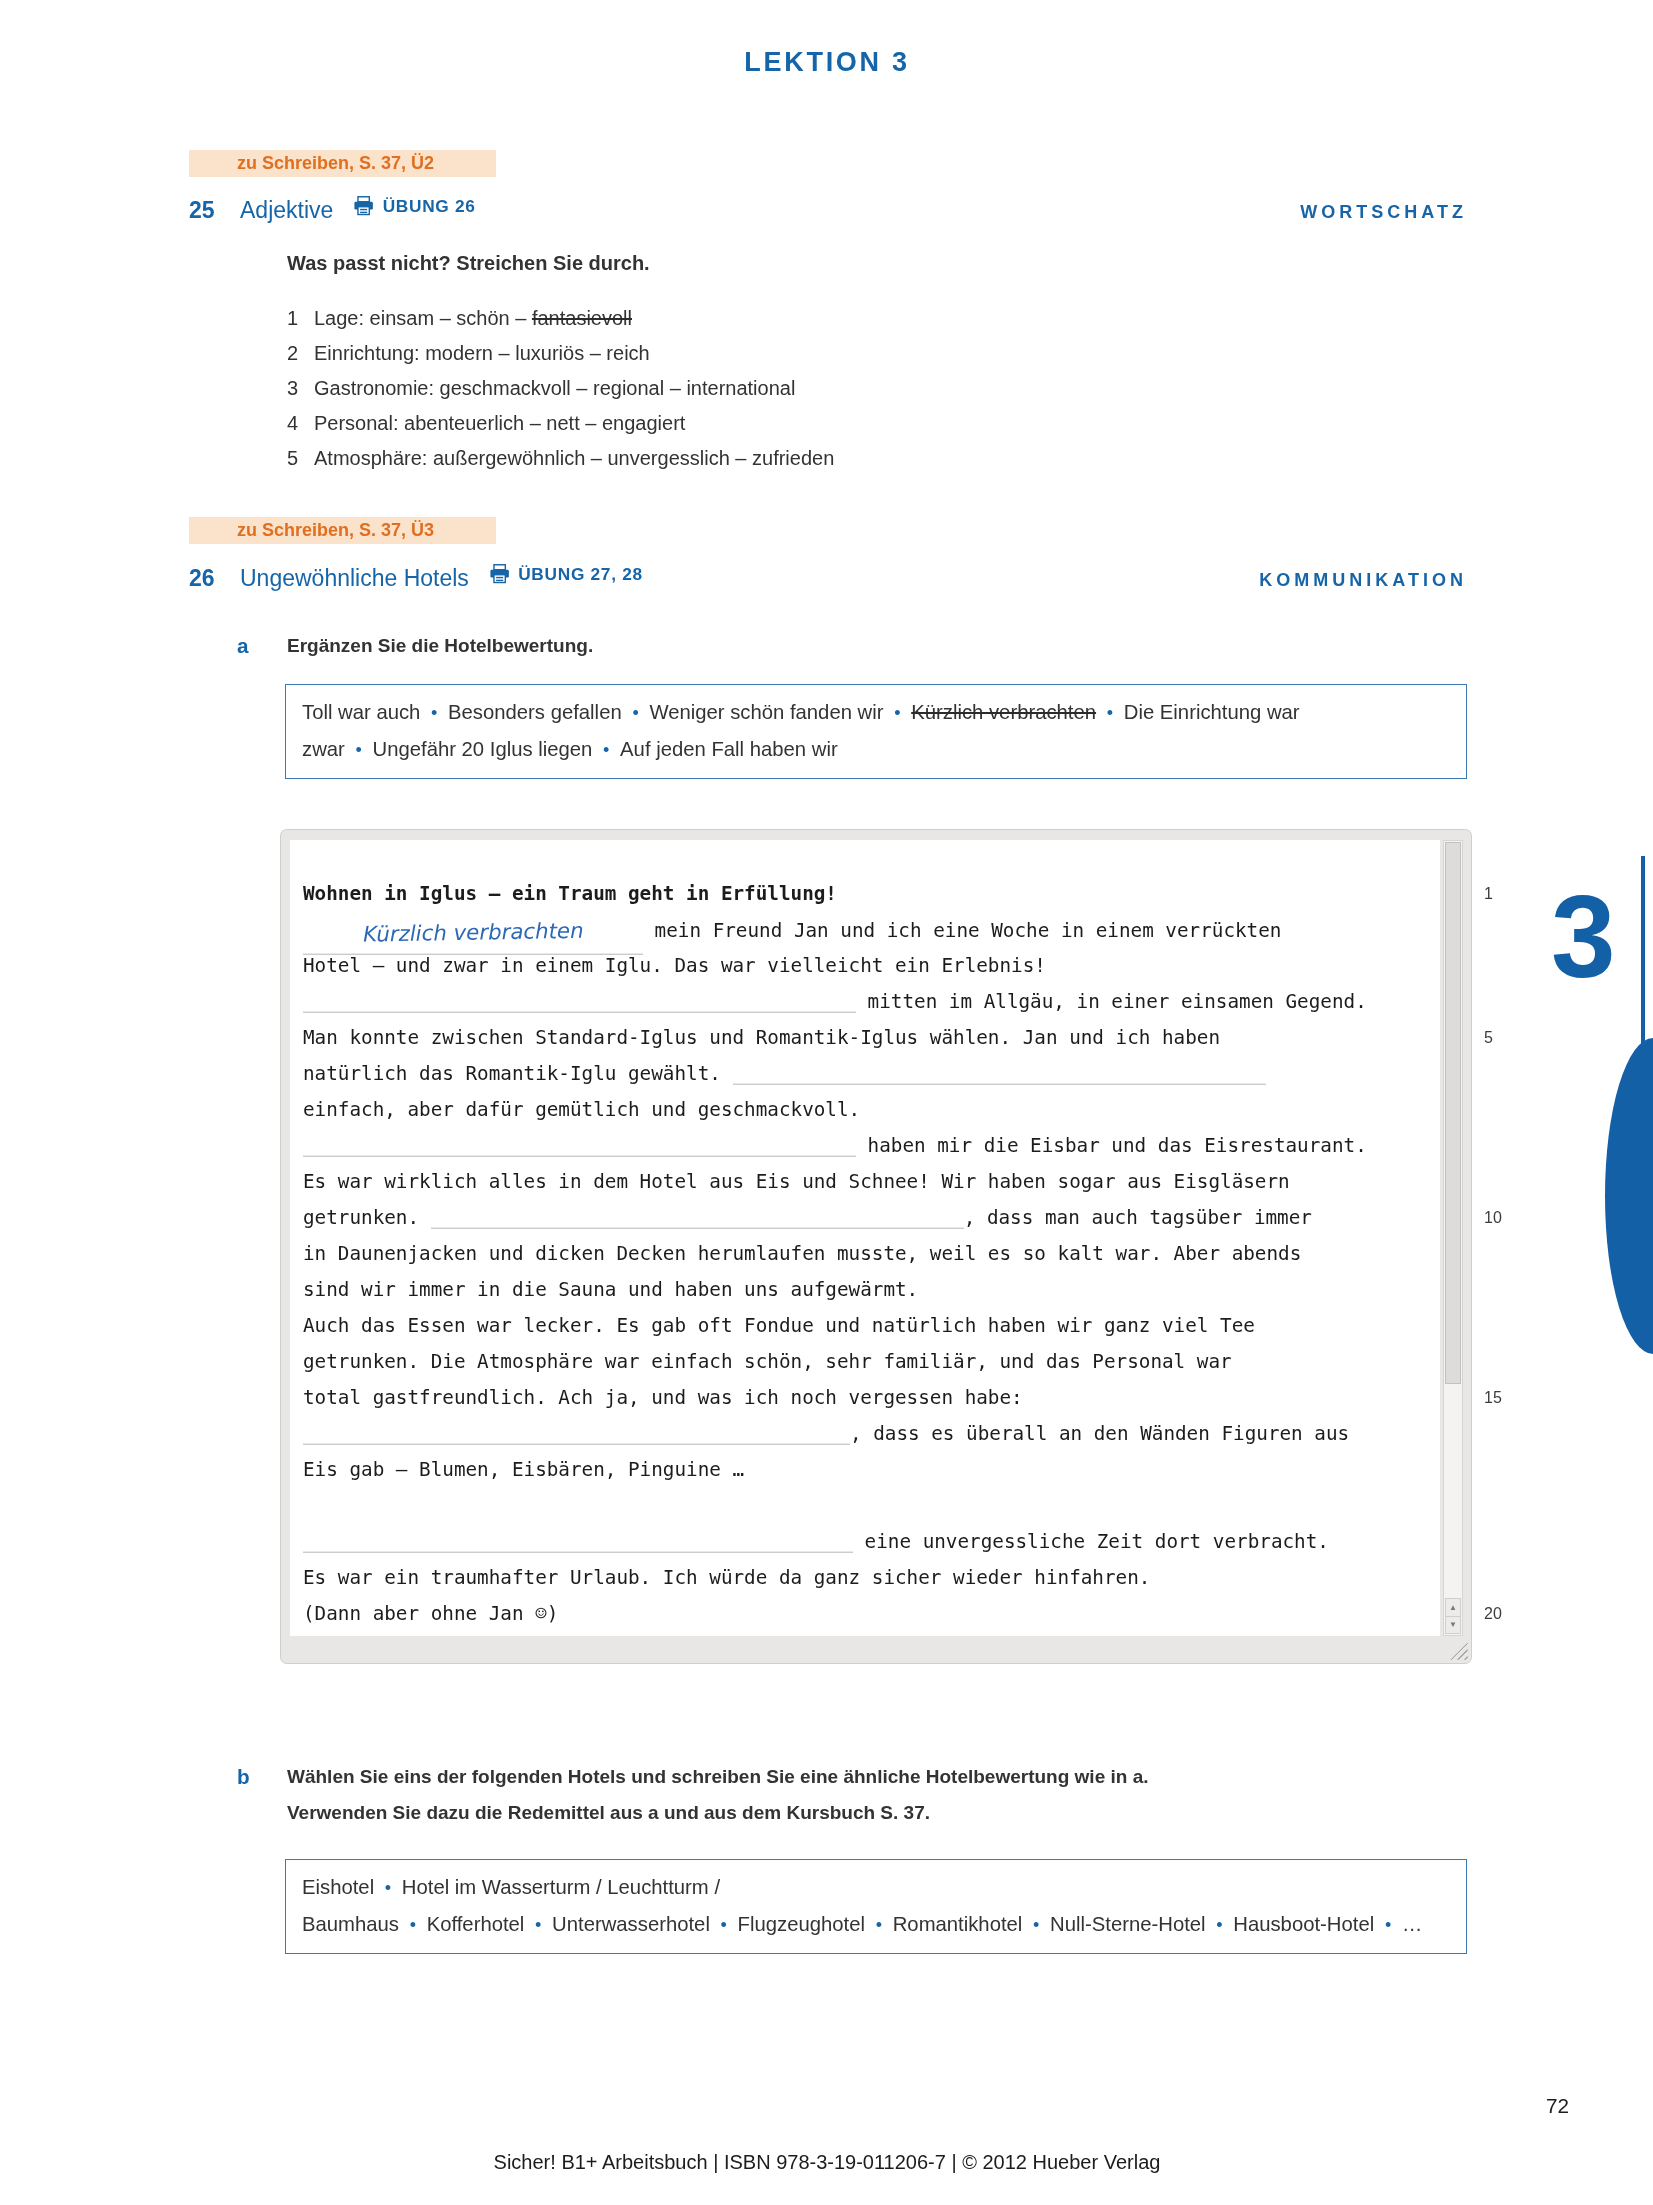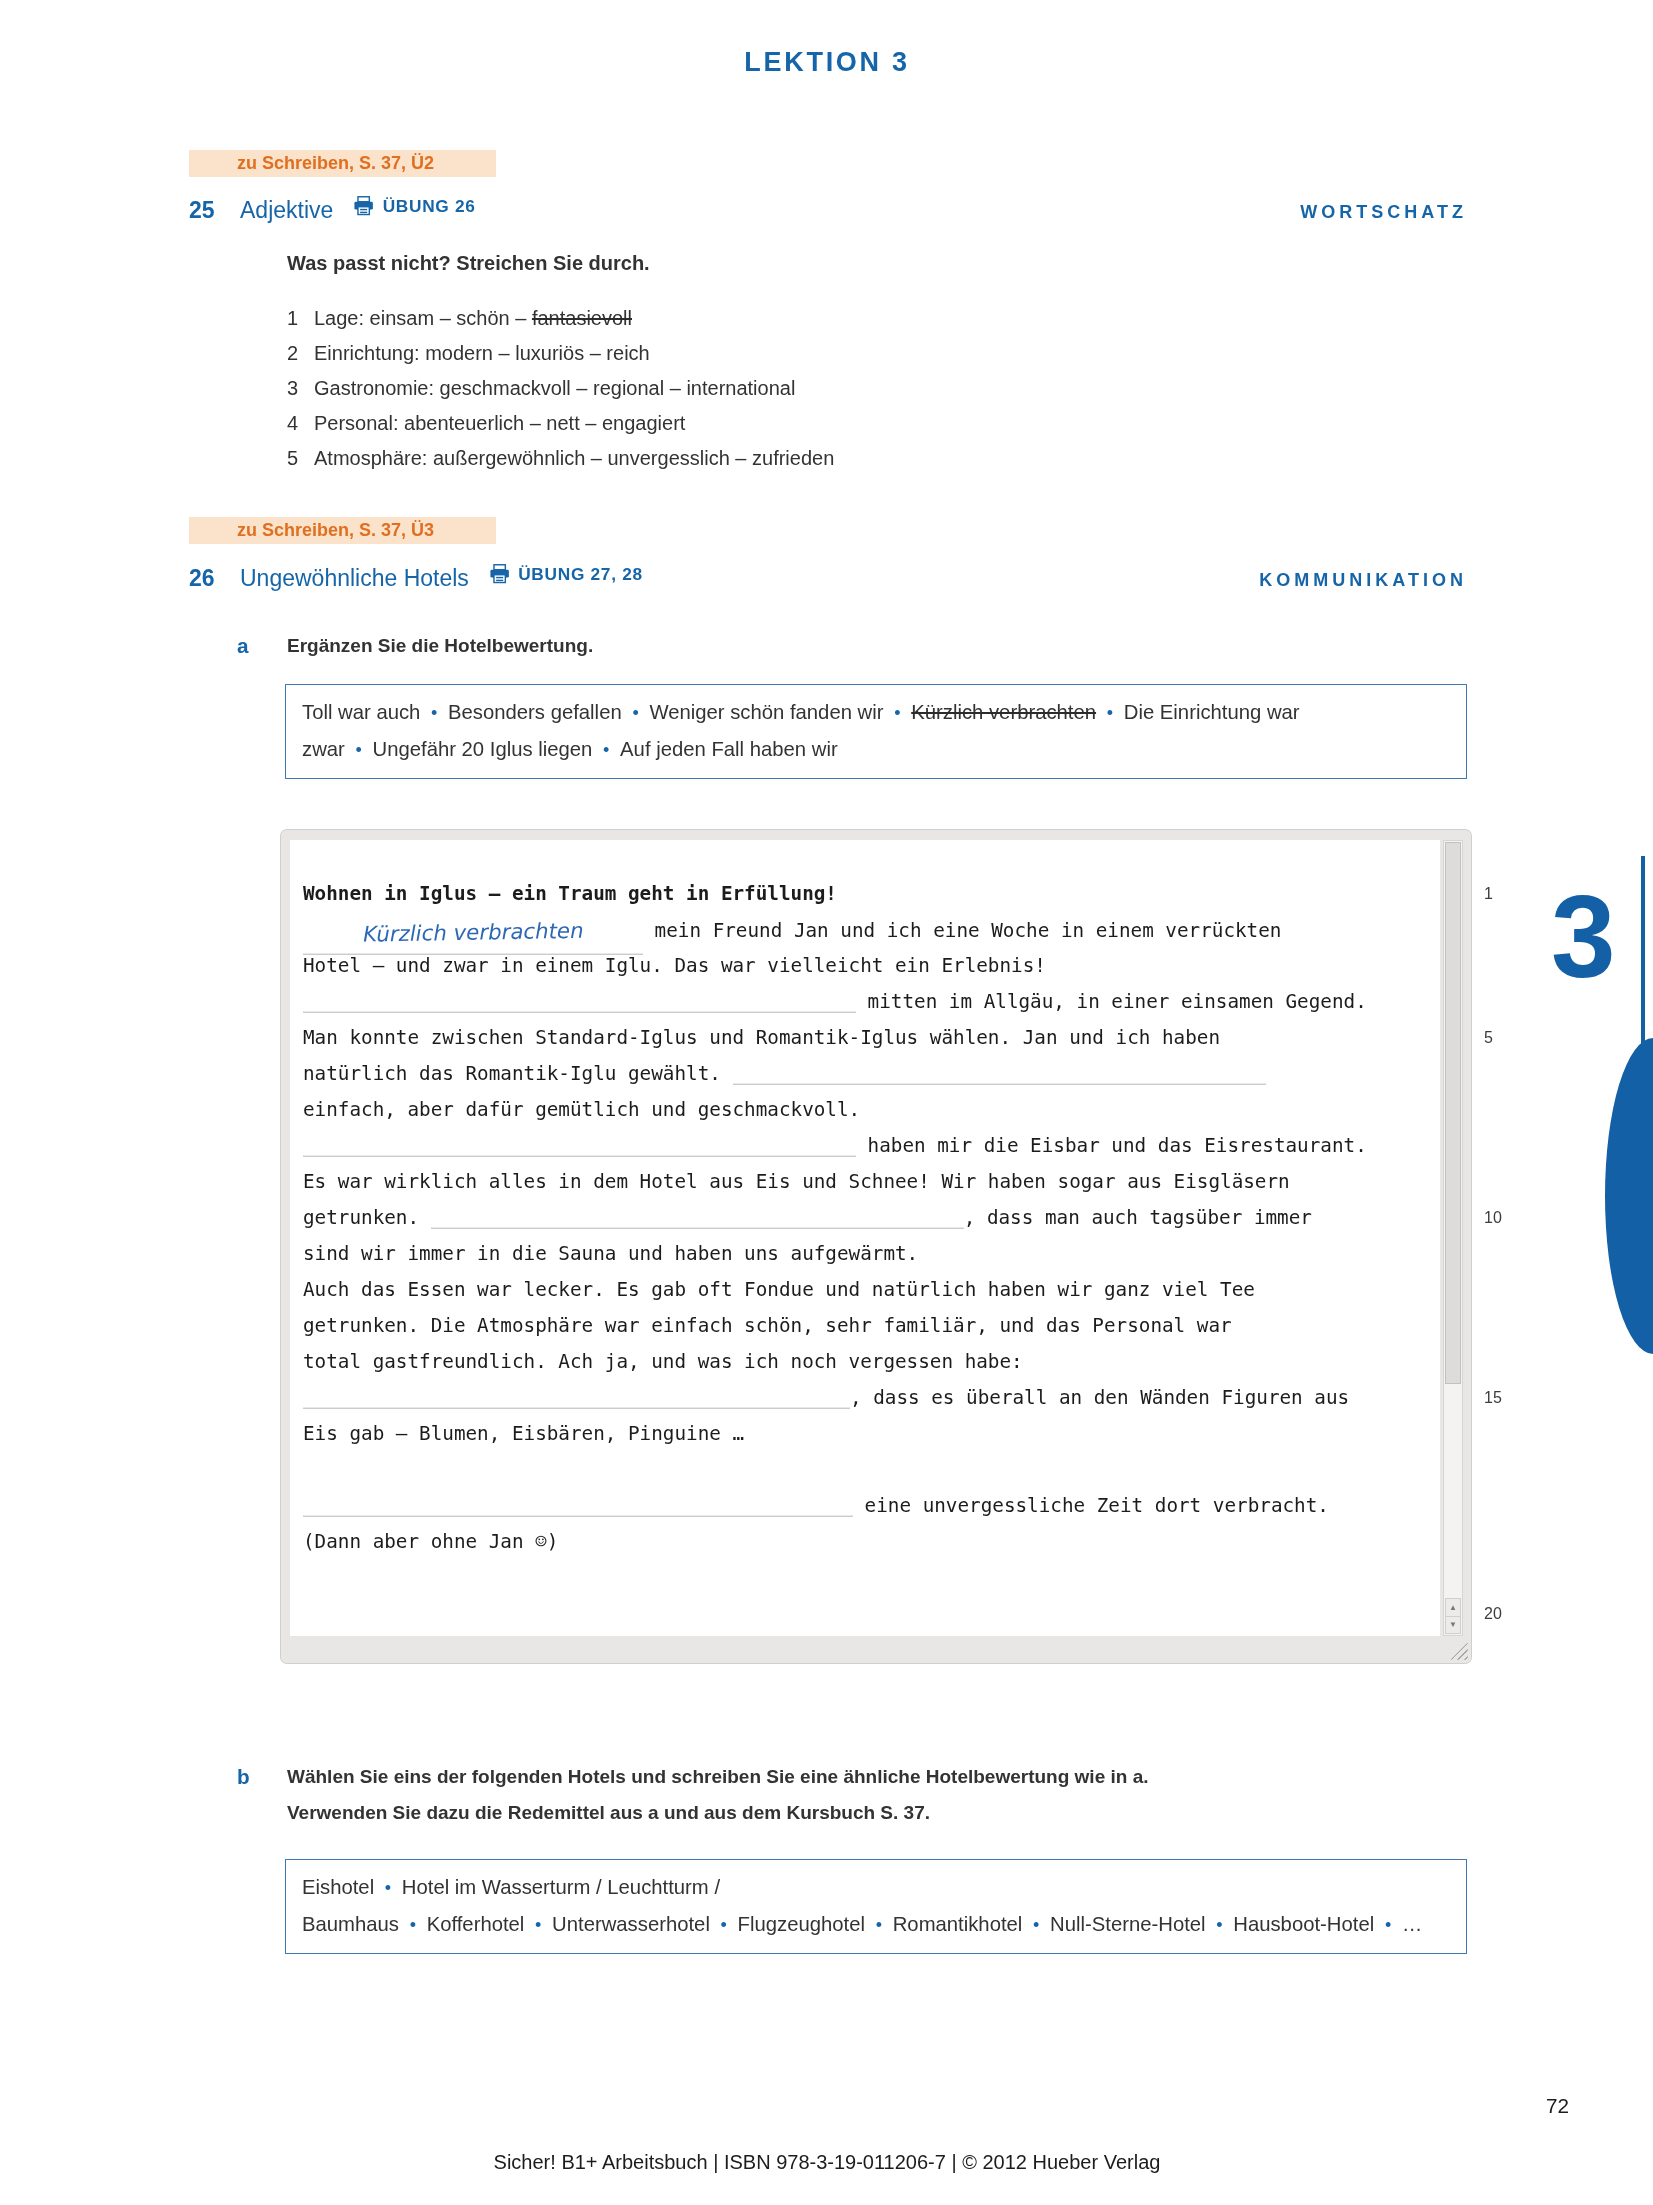--- a/index.html
+++ b/index.html
@@ -163,28 +163,30 @@
         <div class="code-line"><span class="b">Wohnen in Iglus – ein Traum geht in Erfüllung!</span></div>
         <div class="code-line"><span class="blank hand-wrap" style="width: 340px;"><span class="hand">Kürzlich verbrachten</span></span><span> mein Freund Jan und ich eine Woche in einem verrückten</span></div>
         <div class="code-line"><span>Hotel – und zwar in einem Iglu. Das war vielleicht ein Erlebnis!</span></div>
         <div class="code-line"><span class="blank" style="width: 553px;"></span><span> mitten im Allgäu, in einer einsamen Gegend.</span></div>
         <div class="code-line"><span>Man konnte zwischen Standard-Iglus und Romantik-Iglus wählen. Jan und ich haben</span></div>
         <div class="code-line"><span>natürlich das Romantik-Iglu gewählt. </span><span class="blank" style="width: 533px;"></span></div>
         <div class="code-line"><span>einfach, aber dafür gemütlich und geschmackvoll.</span></div>
         <div class="code-line"><span class="blank" style="width: 553px;"></span><span> haben mir die Eisbar und das Eisrestaurant.</span></div>
         <div class="code-line"><span>Es war wirklich alles in dem Hotel aus Eis und Schnee! Wir haben sogar aus Eisgläsern</span></div>
         <div class="code-line"><span>getrunken. </span><span class="blank" style="width: 533px;"></span><span>, dass man auch tagsüber immer</span></div>
+        <div class="code-line"><span>in Daunenjacken und dicken Decken herumlaufen musste, weil es so kalt war. Aber abends</span></div>
         <div class="code-line"><span>sind wir immer in die Sauna und haben uns aufgewärmt.</span></div>
         <div class="code-line"><span>Auch das Essen war lecker. Es gab oft Fondue und natürlich haben wir ganz viel Tee</span></div>
         <div class="code-line"><span>getrunken. Die Atmosphäre war einfach schön, sehr familiär, und das Personal war</span></div>
         <div class="code-line"><span>total gastfreundlich. Ach ja, und was ich noch vergessen habe:</span></div>
         <div class="code-line"><span class="blank" style="width: 547px;"></span><span>, dass es überall an den Wänden Figuren aus</span></div>
         <div class="code-line"><span>Eis gab – Blumen, Eisbären, Pinguine …</span></div>
         <div class="code-line"></div>
         <div class="code-line"><span class="blank" style="width: 550px;"></span><span> eine unvergessliche Zeit dort verbracht.</span></div>
+        <div class="code-line"><span>Es war ein traumhafter Urlaub. Ich würde da ganz sicher wieder hinfahren.</span></div>
         <div class="code-line"><span>(Dann aber ohne Jan ☺)</span></div>
       </div>
     <div class="scrollbar">
       <div class="thumb"></div>
       <div class="scroll-btn up">▲</div>
       <div class="scroll-btn down">▼</div>
     </div>
     <div class="resize-grip"></div>
   </div>
   <div class="gutter">

